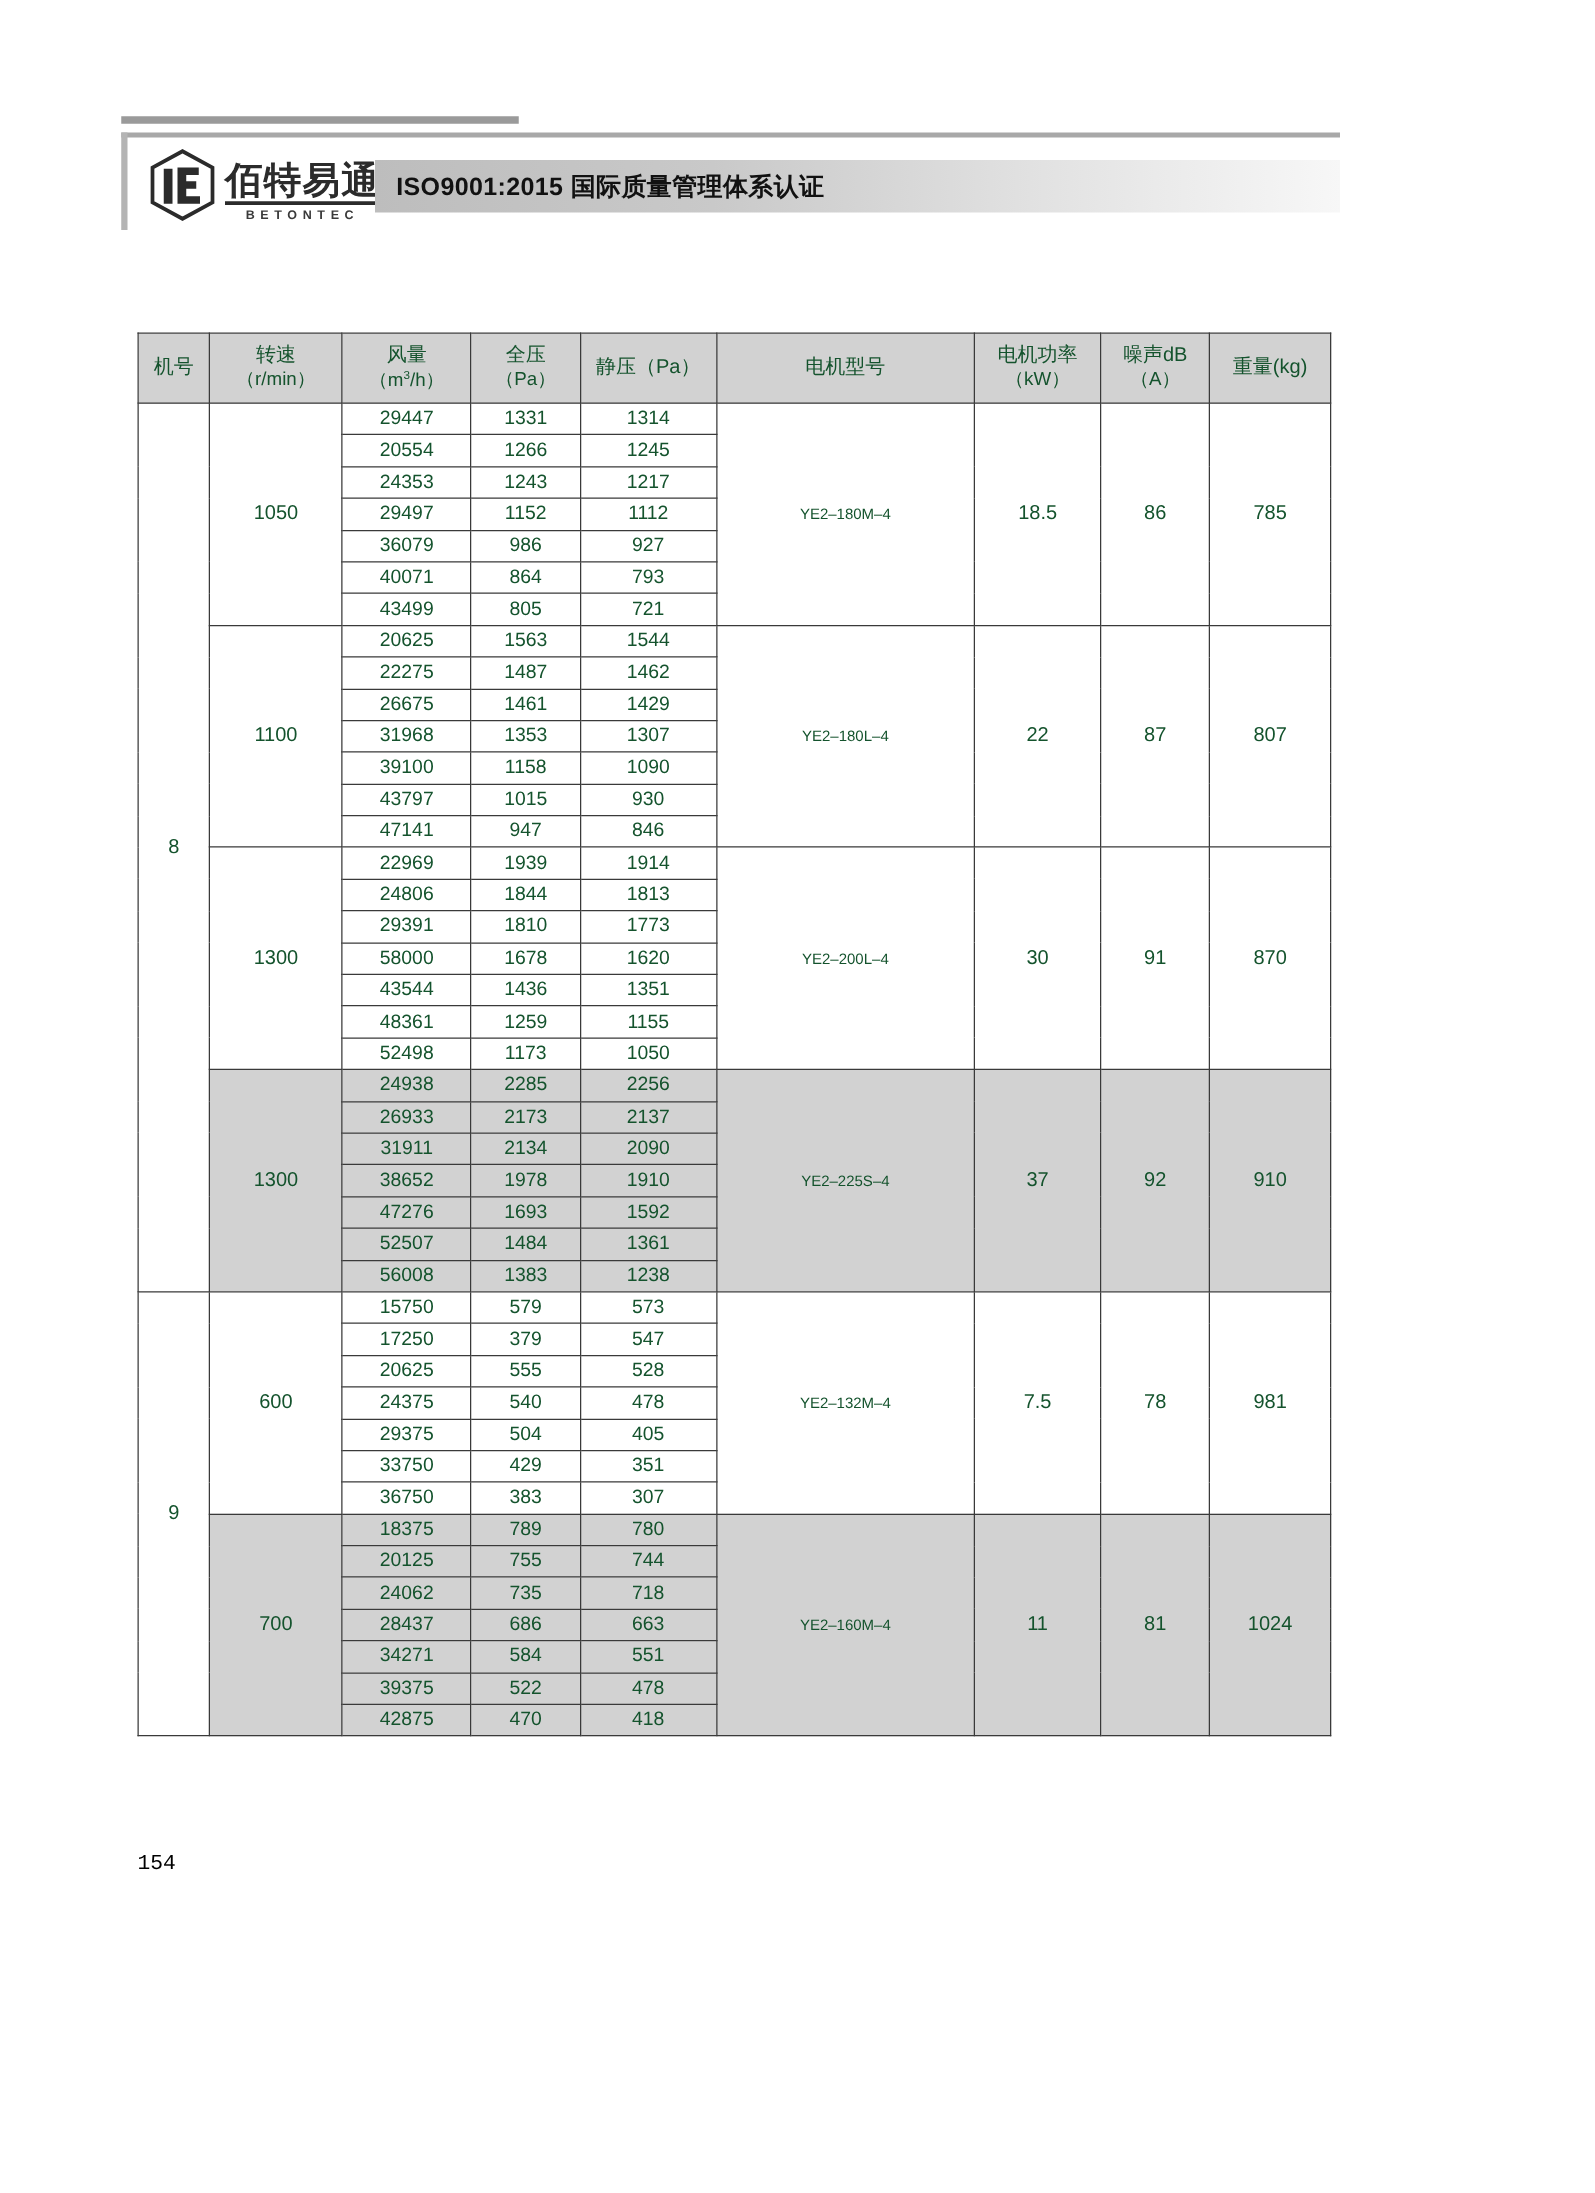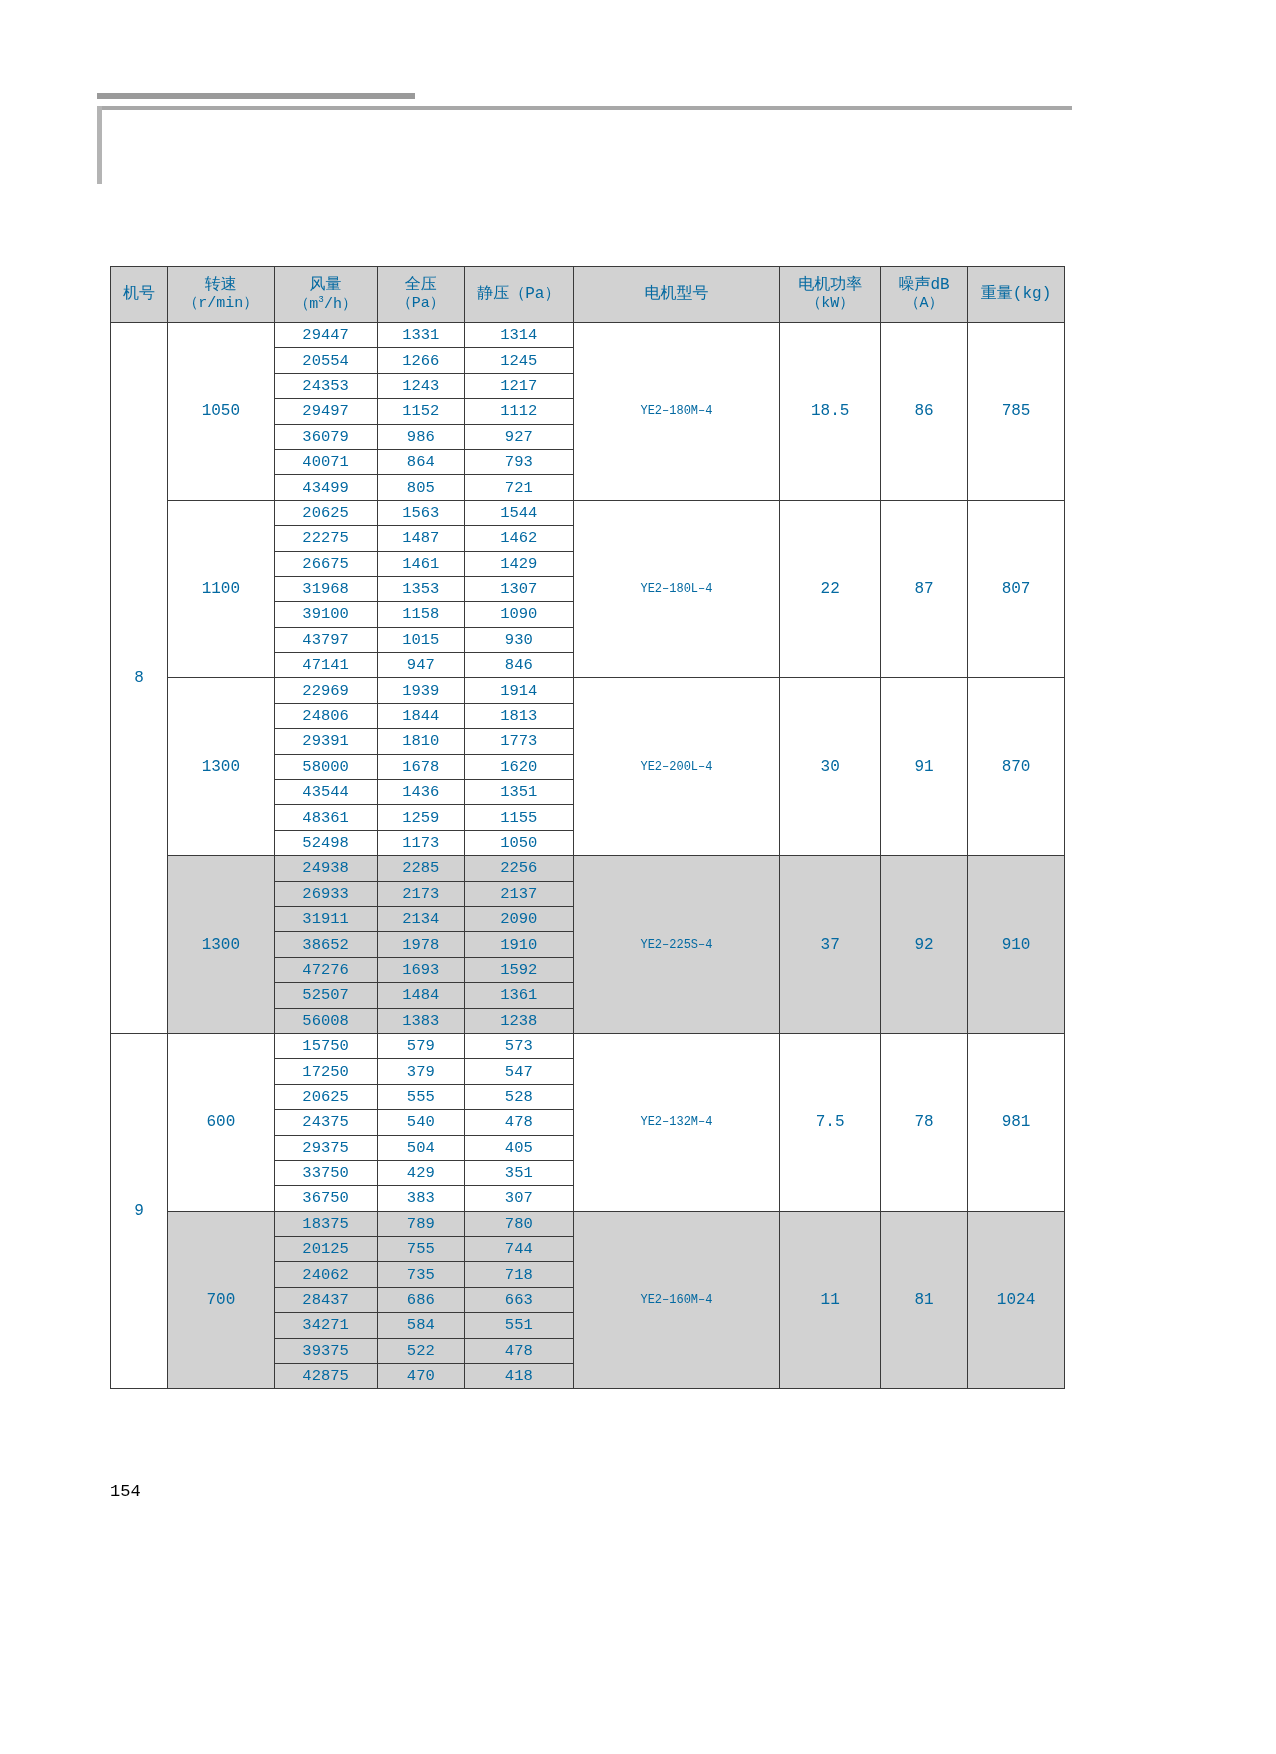--- a/index.html
+++ b/index.html
@@ -56,22 +56,21 @@
     font-size: 25px; font-weight: 700; color: #000;
     letter-spacing: 0.5px;
   }
 
   
   .tbl-wrap { position: absolute; left: 110px; top: 266px; }
   table.perf {
     border-collapse: collapse;
     width: 955px;
     font-size: 15.5px;
-    color: #0369a1;
-    font-family: Liberation Mono, monospace;
+    color: #14532d;
   }
   table.perf th, table.perf td {
     border: 1px solid #3a3a3a;
     text-align: center;
     vertical-align: middle;
     padding: 0;
     background: #fff;
   }
   table.perf thead th {
     background: #d2d2d2;
@@ -103,21 +102,41 @@
 </style>
 </head>
 <body>
 
 <div class="page">
 
   <div class="hdr-rule-top"></div>
   <div class="hdr-rule-long"></div>
   <div class="hdr-rule-left"></div>
 
-
+  <div class="logo-wrap">
+    <span>
+      <svg class="logo-mark" viewBox="0 0 56 60" xmlns="http://www.w3.org/2000/svg">
+        <g fill="none" stroke="#2b2b2b" stroke-width="3">
+          <polygon points="28,3 52,16 52,44 28,57 4,44 4,16"></polygon>
+        </g>
+        <g fill="#2b2b2b">
+          <polygon points="13,17 20,17 20,45 13,45"></polygon>
+          <polygon points="24,16 41,16 41,22 31,22 31,27 39,27 39,33 31,33 31,39 42,39 42,45 24,45"></polygon>
+        </g>
+      </svg>
+    </span>
+    <span class="logo-text">
+      <span class="logo-cn">佰特易通</span>
+      <span class="logo-en">BETONTEC</span>
+    </span>
+  </div>
+
+  <div class="iso-bar">
+    <span class="iso-text">ISO9001:2015 国际质量管理体系认证</span>
+  </div>
 
 
   <div class="tbl-wrap">
     <table class="perf">
       <thead>
         <tr>
           <th>
             <span>机号</span>
           </th>
           <th>

